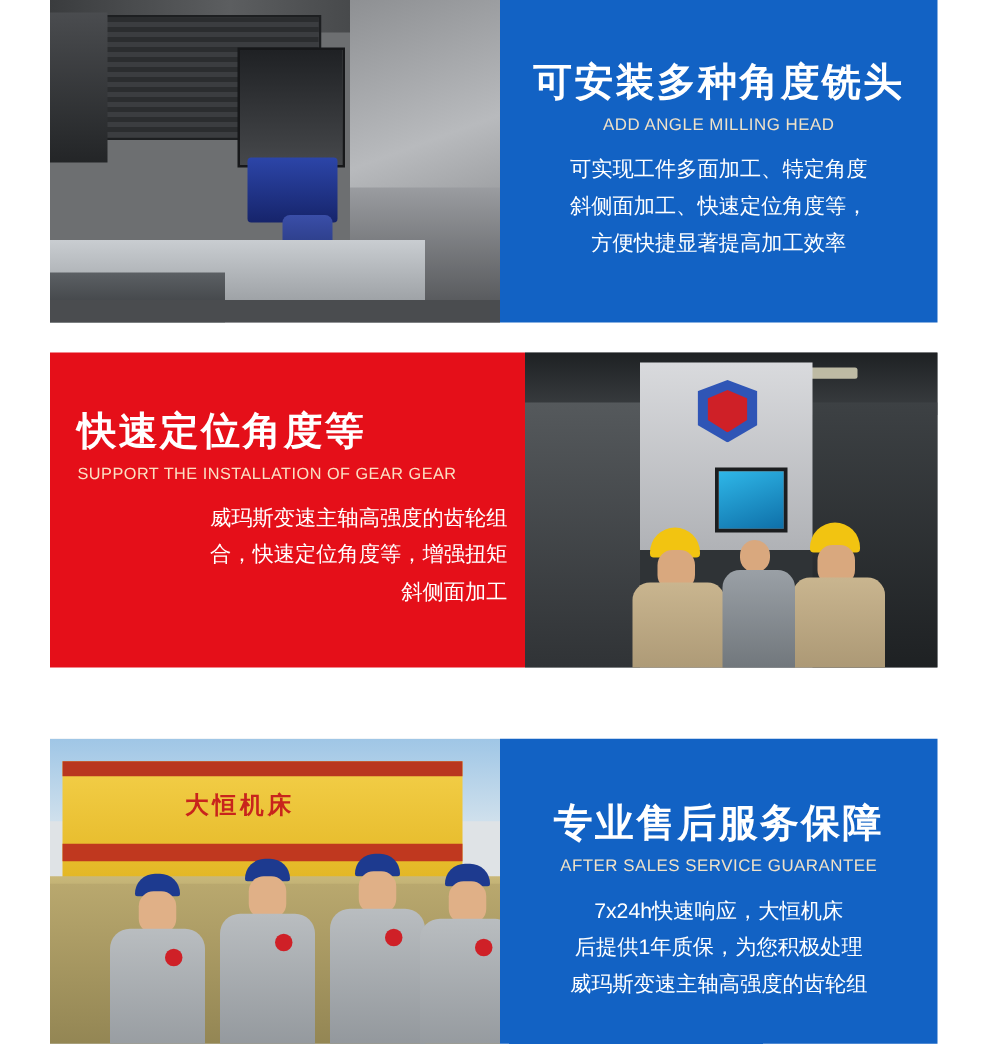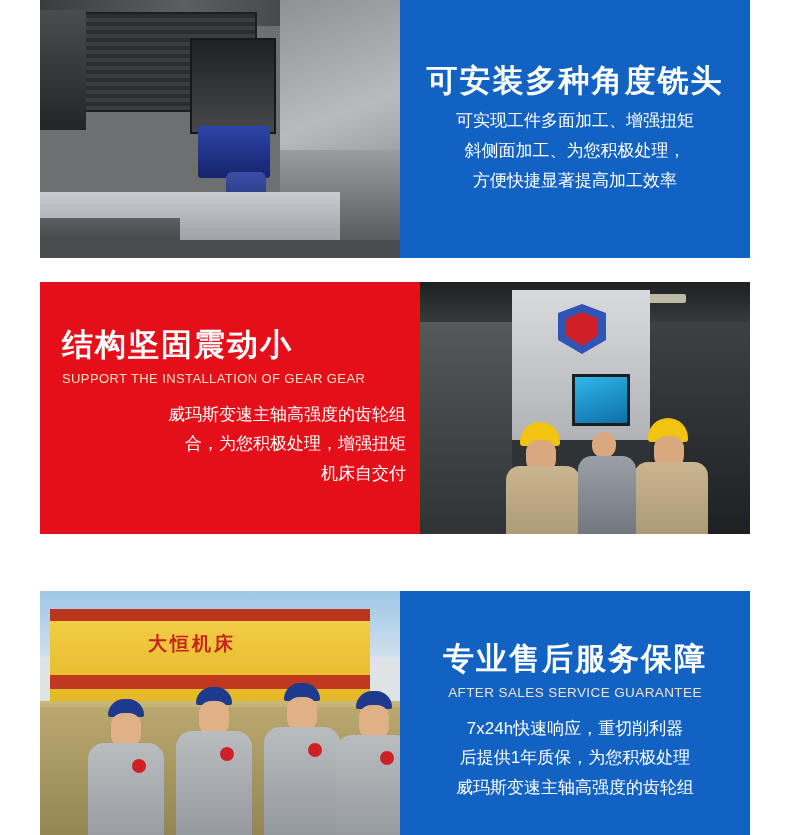--- a/index.html
+++ b/index.html
@@ -260,37 +260,38 @@
       <div class="p1-blue"></div>
       <div class="p1-spindle"></div>
       <div class="p1-tool"></div>
       <div class="p1-table"></div>
       <div class="p1-table-dark"></div>
       <div class="p1-floor"></div>
     </div>
 
     <div class="panel panel-blue">
       <h2 class="title-cn">可安装多种角度铣头</h2>
+      <div class="title-en">ADD ANGLE MILLING HEAD</div>
       <p class="body-text">
-        <span>可实现工件多面加工、增强扭矩</span><br>
-        <span>斜侧面加工、为您积极处理，</span><br>
+        <span>可实现工件多面加工、特定角度</span><br>
+        <span>斜侧面加工、快速定位角度等，</span><br>
         <span>方便快捷显著提高加工效率</span>
       </p>
     </div>
   </div>
 
   <div class="section sec-2">
 
     <div class="panel panel-red" style="align-items:flex-start;padding-left:22px;padding-right:14px;">
-      <h2 class="title-cn" style="text-align:left;width:100%;">结构坚固震动小</h2>
+      <h2 class="title-cn" style="text-align:left;width:100%;">快速定位角度等</h2>
       <div class="title-en title-en-red" style="text-align:left;width:100%;font-size:13px;">SUPPORT THE INSTALLATION OF GEAR GEAR</div>
       <p class="body-text body-text-left">
         <span>威玛斯变速主轴高强度的齿轮组</span><br>
-        <span>合，为您积极处理，增强扭矩</span><br>
-        <span>机床自交付</span>
+        <span>合，快速定位角度等，增强扭矩</span><br>
+        <span>斜侧面加工</span>
       </p>
     </div>
 
     <div class="photo photo2">
       <div class="p2-top"></div>
       <div class="p2-light" style="left:112px;"></div>
       <div class="p2-light" style="left:168px;"></div>
       <div class="p2-light" style="left:224px;"></div>
       <div class="p2-wallL"></div>
       <div class="p2-wallR"></div>
@@ -355,20 +356,20 @@
         <div class="p3-face" style="left:27px;top:14px;"></div>
         <div class="p3-suit" style="left:4px;top:44px;"></div>
         <div class="p3-badge" style="left:48px;top:60px;"></div>
       </div>
     </div>
 
     <div class="panel panel-blue">
       <h2 class="title-cn">专业售后服务保障</h2>
       <div class="title-en">AFTER SALES SERVICE GUARANTEE</div>
       <p class="body-text">
-        <span>7x24h快速响应，重切削利器</span><br>
+        <span>7x24h快速响应，大恒机床</span><br>
         <span>后提供1年质保，为您积极处理</span><br>
         <span>威玛斯变速主轴高强度的齿轮组</span>
       </p>
     </div>
   </div>
 
 </div>
 
 </body></html>

